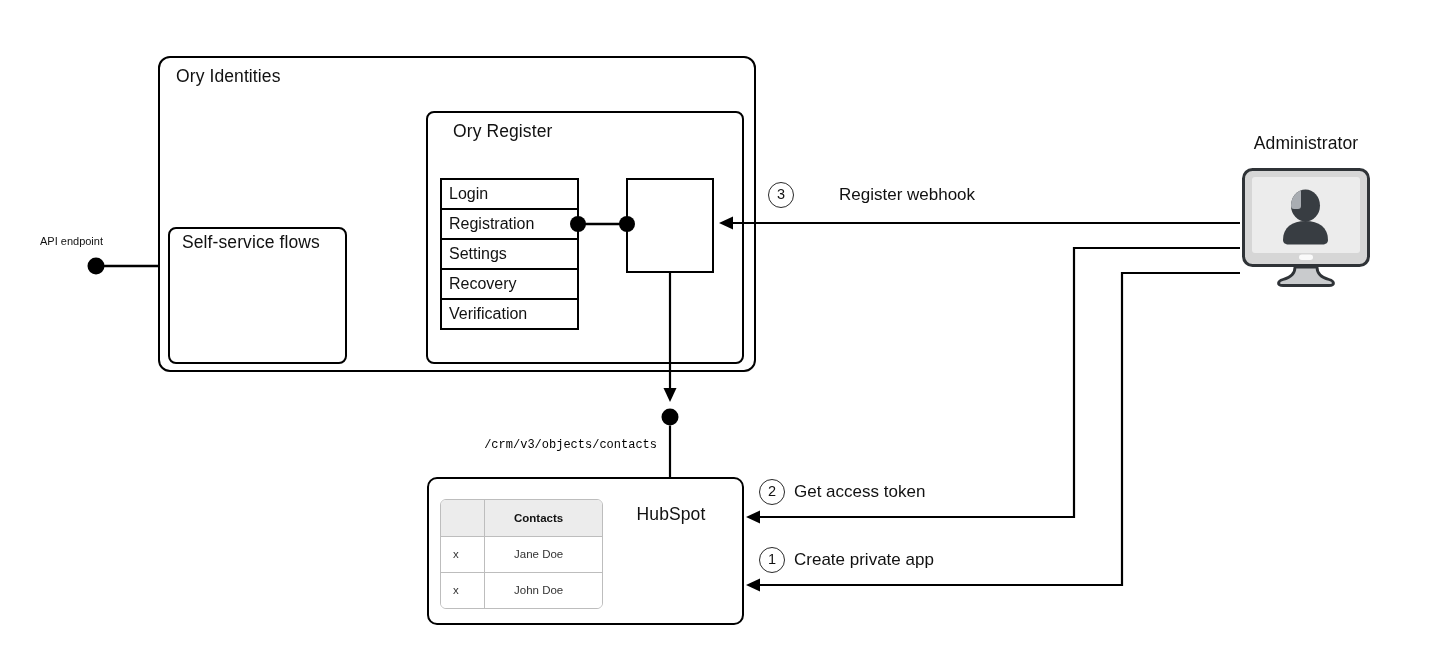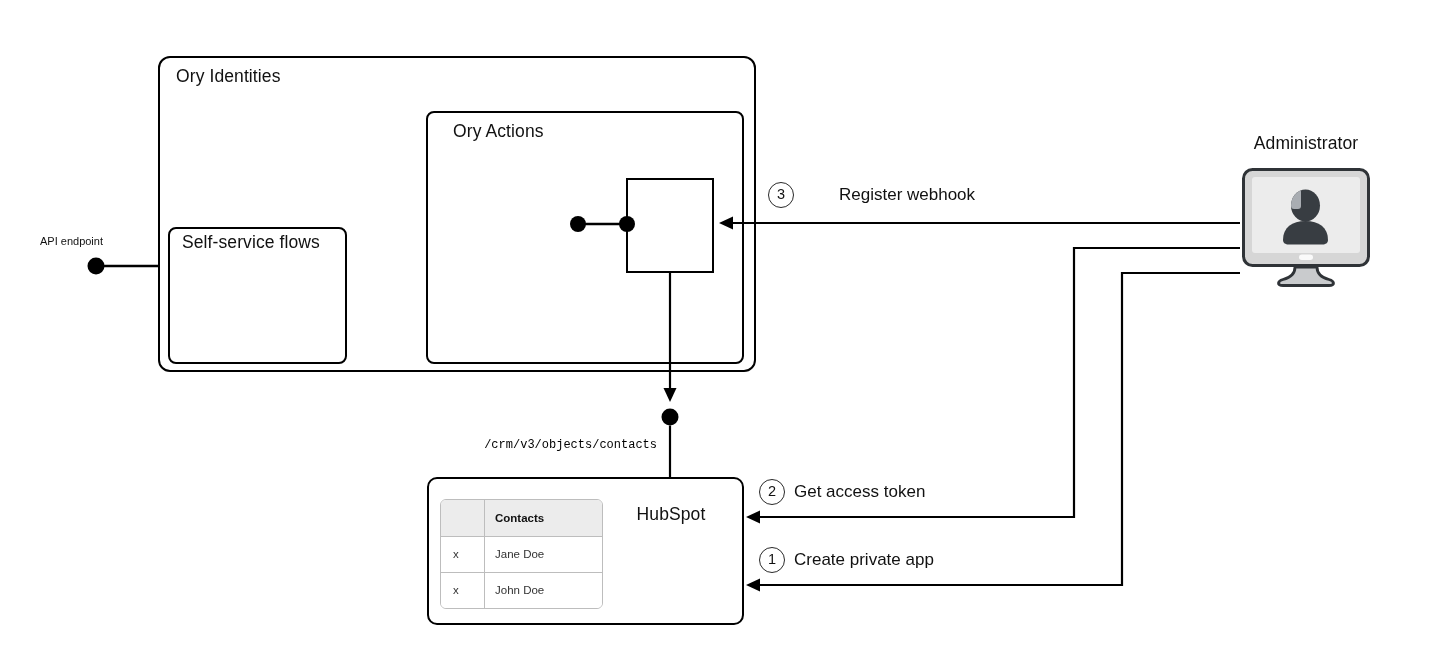--- a/index.html
+++ b/index.html
@@ -27,21 +27,21 @@
 
   
   #flow-table{position:absolute;left:440px;top:178px;width:139px;border:2px solid #000;
     background:#fff;box-sizing:border-box;z-index:3;}
   .flow-row{height:28px;line-height:28px;padding-left:7px;font-size:16px;border-bottom:2px solid #000;}
   .flow-row:last-child{border-bottom:none;}
 
   
   #contacts-table{position:absolute;left:440px;top:499px;width:163px;border:1px solid #bdbdbd;
     border-radius:6px;overflow:hidden;background:#fff;box-sizing:border-box;z-index:2;}
-  .ct-row{display:flex;height:35px;line-height:35px;font-size:11.5px;color:#333;background:#fff;}
+  .ct-row{display:flex;height:35px;line-height:35px;font-size:11.5px;color:#333;background:#fff;gap:19px;}
   .ct-row.header{background:#ececec;font-weight:bold;color:#111;height:36px;line-height:36px;}
   .ct-row + .ct-row{border-top:1px solid #bdbdbd;}
   .ct-c1{width:44px;border-right:1px solid #bdbdbd;padding-left:12px;box-sizing:border-box;}
   .ct-c2{flex:1;padding-left:10px;}
 
   
   .step-circle{position:absolute;width:26px;height:26px;border:1.7px solid #2a2a2a;border-radius:50%;
     text-align:center;line-height:23px;font-size:14.5px;background:#fff;box-sizing:border-box;z-index:3;}
   #step3-circle{left:768px;top:182px;}
   #step2-circle{left:759px;top:479px;}
@@ -59,27 +59,34 @@
 
 <div class="canvas">
 
   <div class="box" id="ory-identities-box"></div>
   <div class="box" id="self-service-box"></div>
   <div class="box" id="ory-actions-box"></div>
   <div class="box" id="webhook-box"></div>
   <div class="box" id="hubspot-box"></div>
 
   <div class="label title" id="ory-identities-label">Ory Identities</div>
-  <div class="label title" id="ory-actions-label">Ory Actions</div>
+  <div class="label title" id="ory-actions-label">Ory Register</div>
   <div class="label title" id="self-service-label">Self-service flows</div>
   <div class="label title" id="hubspot-label">HubSpot</div>
   <div class="label title" id="administrator-label">Administrator</div>
   <div class="label" id="api-endpoint-label">API endpoint</div>
   <div class="label" id="endpoint-path">/crm/v3/objects/contacts</div>
 
+  <div id="flow-table">
+    <div class="flow-row">Login</div>
+    <div class="flow-row">Registration</div>
+    <div class="flow-row">Settings</div>
+    <div class="flow-row">Recovery</div>
+    <div class="flow-row">Verification</div>
+  </div>
 
   <div id="contacts-table">
     <div class="ct-row header">
       <div class="ct-c1"></div>
       <div class="ct-c2">Contacts</div>
     </div>
     <div class="ct-row">
       <div class="ct-c1">x</div>
       <div class="ct-c2">Jane Doe</div>
     </div>

